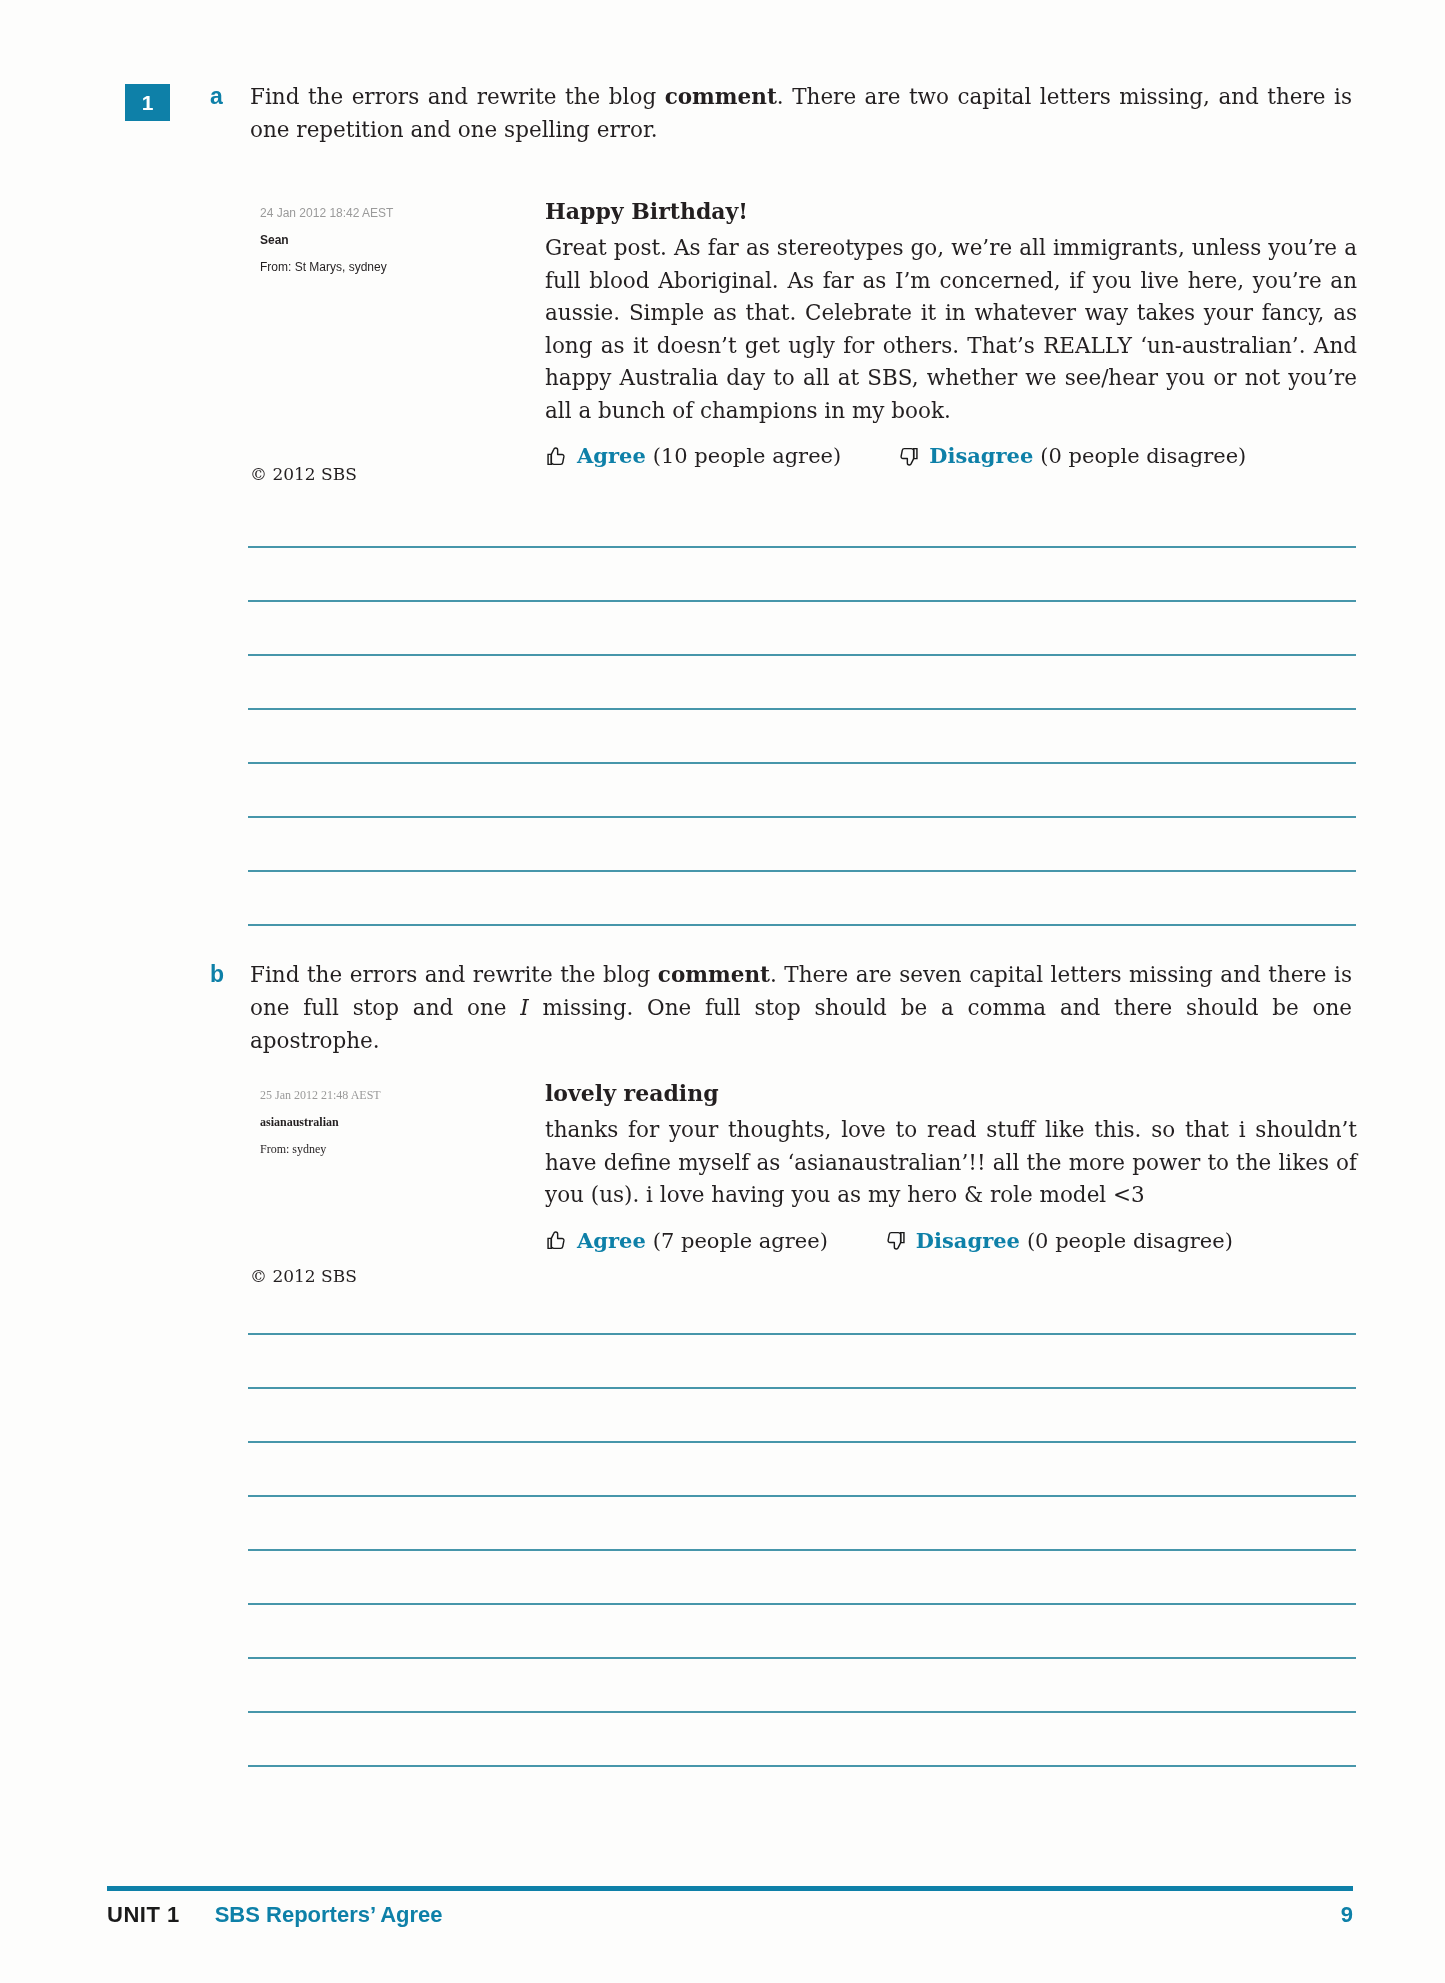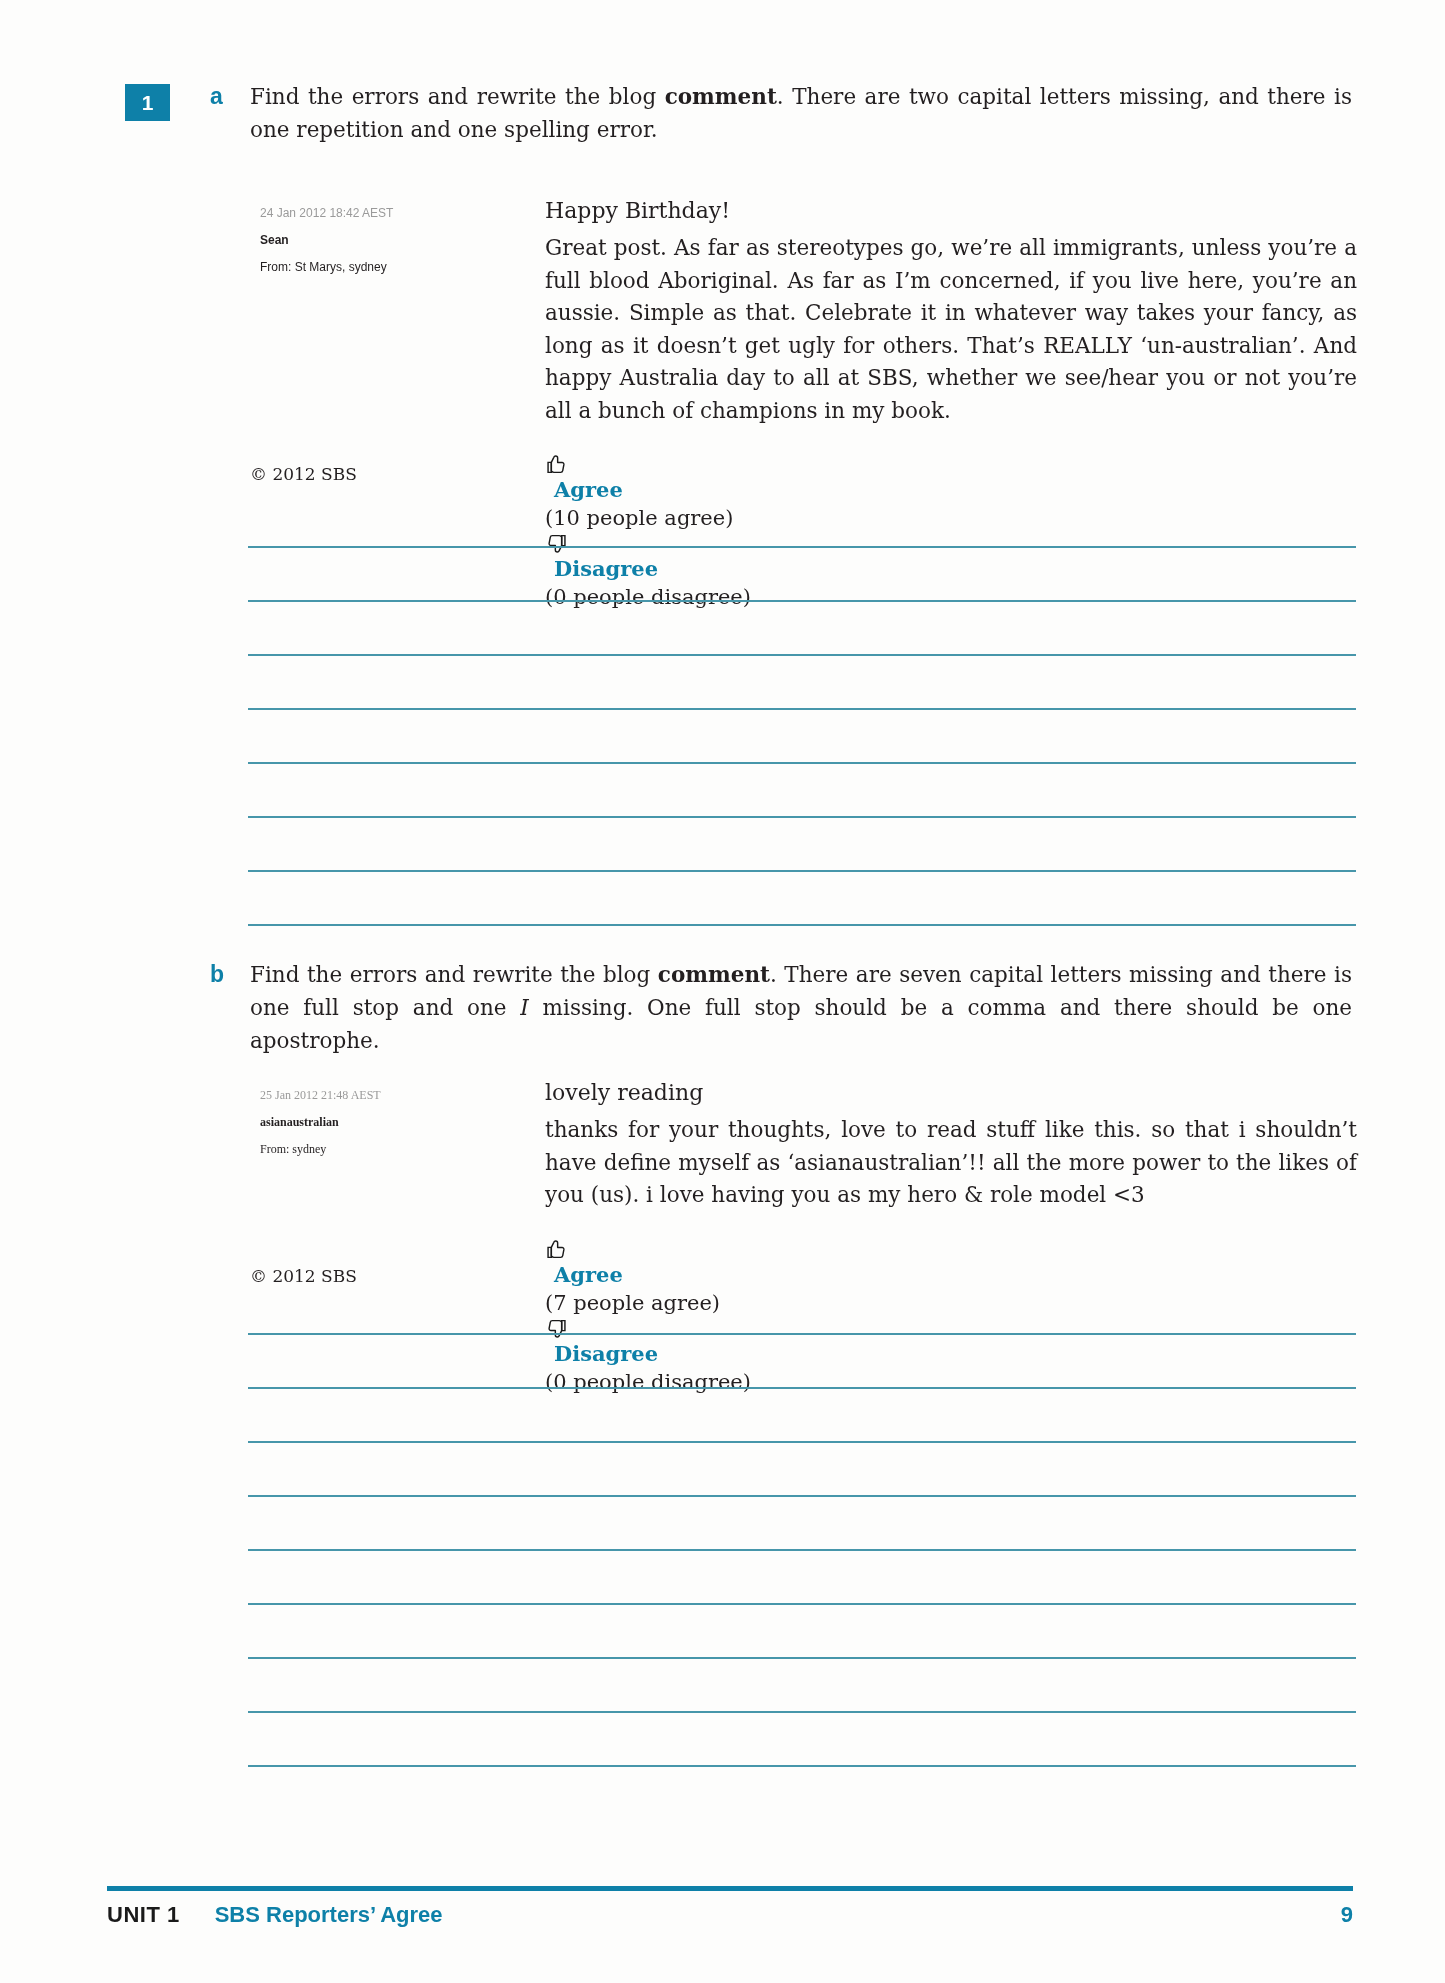--- a/index.html
+++ b/index.html
@@ -45,25 +45,25 @@
     position:absolute;left:260px;width:270px;
     font-family:"Liberation Sans", sans-serif;font-size:12px;line-height:27px;
   }
   .meta-a{top:200px;}
   .meta-b{top:1082px;font-family:Liberation Serif, serif;}
   .timestamp{color:var(--timestamp-gray);}
   .author{font-weight:bold;}
   .comment-body{position:absolute;left:545px;width:812px;}
   .body-a{top:196px;}
   .body-b{top:1078px;}
-  .comment-title{margin:0 0 6px 0;font-size:22px;font-weight:normal;line-height:30px;}
+  .comment-title{margin:0 0 6px 0;font-size:22px;font-weight:bold;line-height:30px;}
   .comment-text{margin:0;font-size:21.5px;line-height:32.5px;text-align:justify;}
   .vote-row{
-    display:flex;margin-top:26px;
-    font-size:21px;line-height:28px;flex-direction:column;
+    display:flex;align-items:center;margin-top:15px;
+    font-size:21px;line-height:28px;
   }
   .thumb{color:#1a1a1a;display:inline-flex;}
   .thumb svg{width:23px;height:23px;display:block;}
   .thumb-down svg{transform:rotate(180deg);}
   .vote-label{color:var(--accent);font-weight:bold;margin:0 7px 0 9px;}
   .vote-sep{width:56px;}
   .copyright{position:absolute;left:250px;font-size:17px;}
   .copy-a{top:464px;}
   .copy-b{top:1266px;}
   

